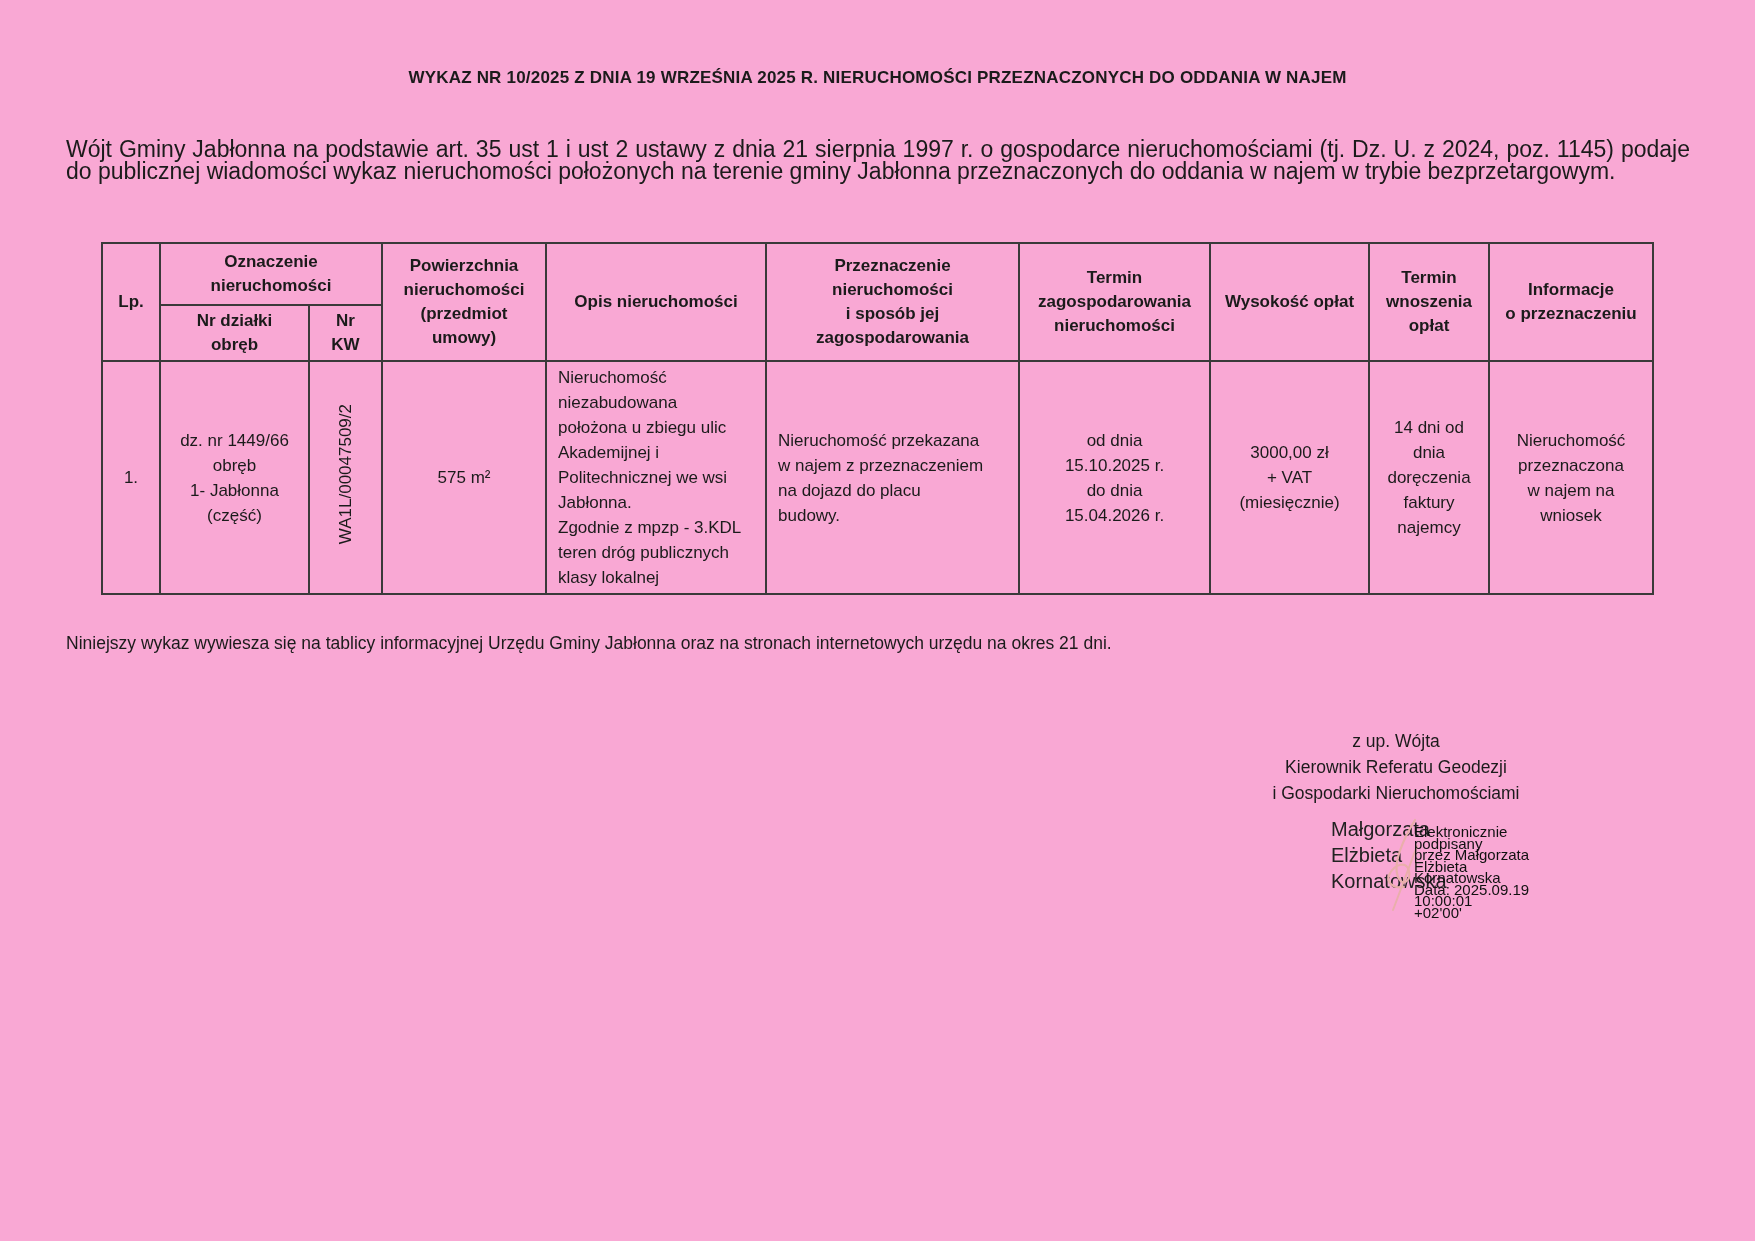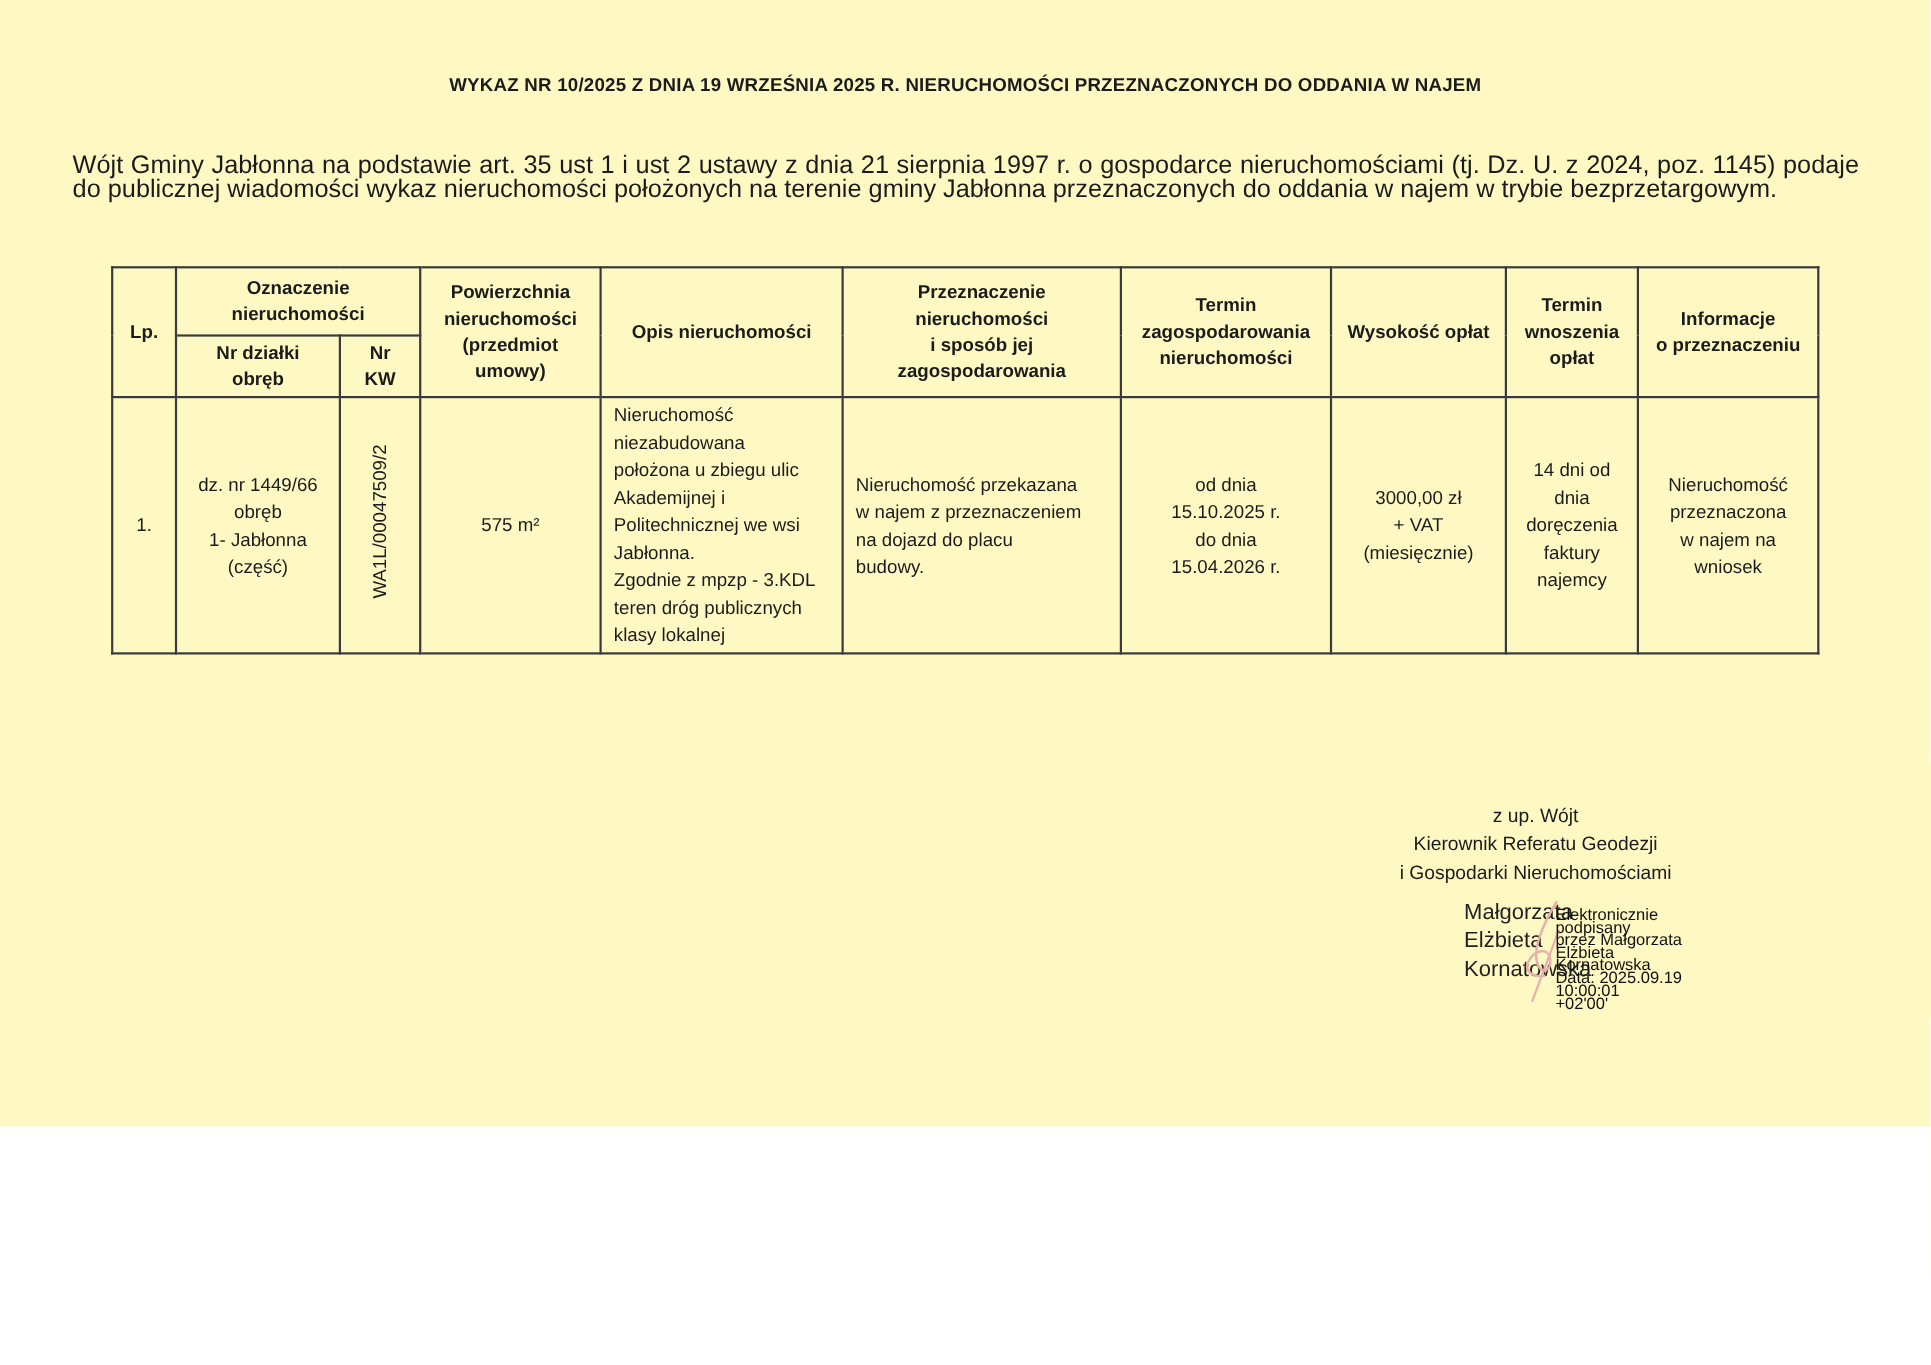--- a/index.html
+++ b/index.html
@@ -4,21 +4,21 @@
 <style>
   * { margin:0; padding:0; box-sizing:border-box; }
   html,body { background:#ffffff; }
   body {
     width:1755px; height:1241px;
     font-family:"Liberation Sans","DejaVu Sans",sans-serif;
     color:#1b1b1b;
     position:relative;
     overflow:hidden;
   }
-  .page { position:relative; width:1755px; height:1024px; background:#fef9c3; }
+  .page { position:relative; width:1755px; height:1241px; background:#f9a8d4; }
 
   .title {
     position:absolute; top:68px; left:0; width:100%;
     text-align:center; font-weight:bold; font-size:17px; letter-spacing:.2px;
   }
 
   .intro {
     position:absolute; top:138px; left:66px; width:1624px;
     font-size:23px; line-height:22px; text-align:justify;
     white-space:pre-line;
@@ -161,24 +161,25 @@
 najemcy</td>
       <td>Nieruchomość
 przeznaczona
 w najem na
 wniosek</td>
     </tr>
   </tbody>
     </table>
 
   <div class="notes">
+    <div>Niniejszy wykaz wywiesza się na tablicy informacyjnej Urzędu Gminy Jabłonna oraz na stronach internetowych urzędu na okres 21 dni.</div>
   </div>
 
   <div class="sig-head">
-    <div>z up. Wójt</div>
+    <div>z up. Wójta</div>
     <div>Kierownik Referatu Geodezji</div>
     <div>i Gospodarki Nieruchomościami</div>
   </div>
 
   <div class="sig-name">Małgorzata
 Elżbieta
 Kornatowska</div>
 
   <svg class="sig-flourish" viewBox="0 0 42 94">
     <path d="M31,2 C20,20 7,47 15,61 C19,68 27,63 25,53 C23,43 11,45 5,57 C2,64 9,71 20,69" fill="none" stroke="#e9afab" stroke-width="2.2" stroke-linecap="round"></path>

